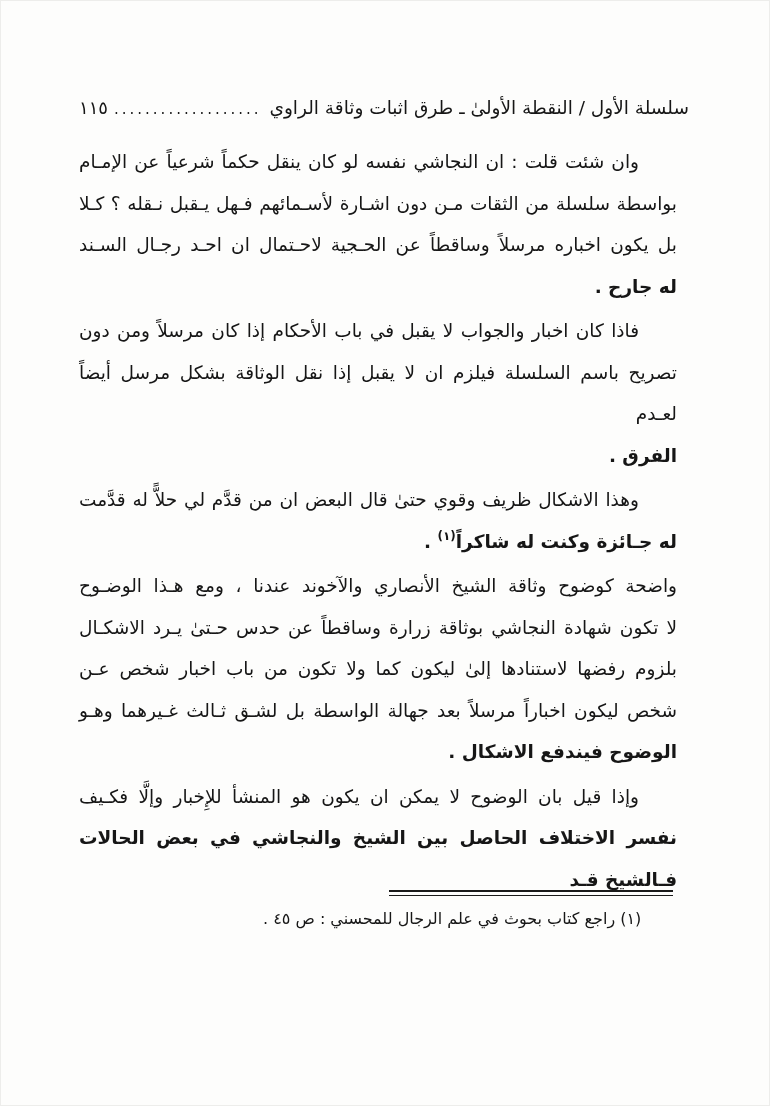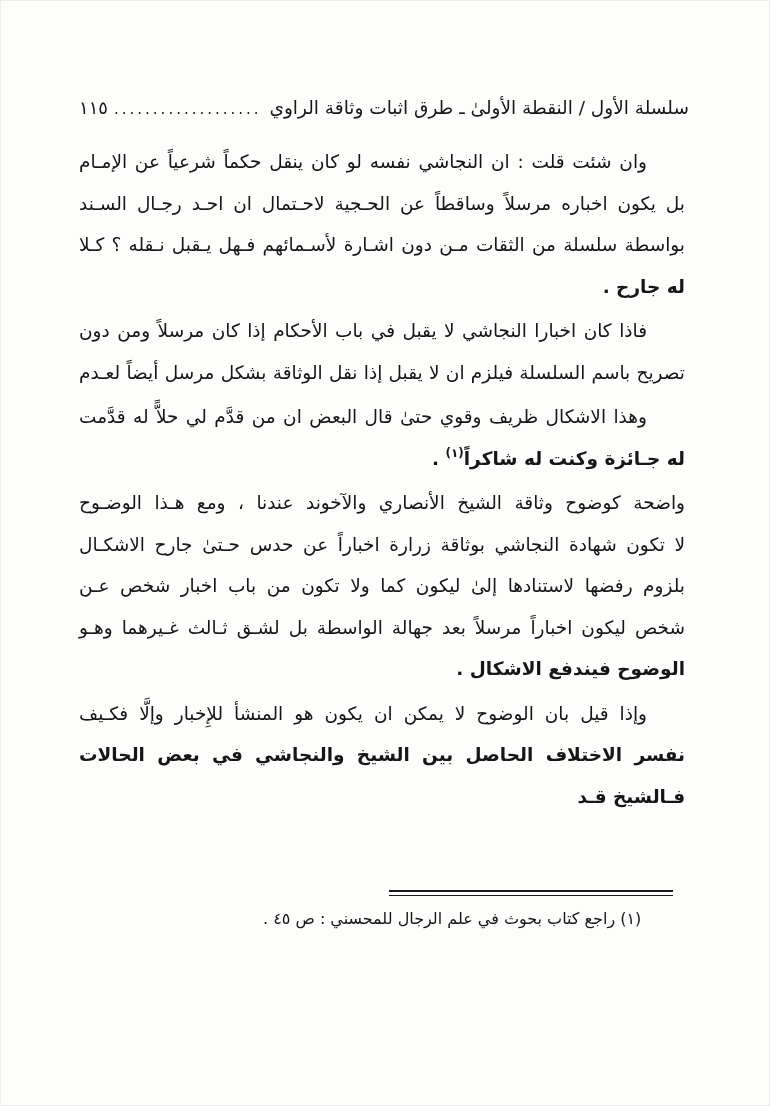--- a/index.html
+++ b/index.html
@@ -32,21 +32,21 @@
     overflow:hidden;
     direction:ltr;
     text-align:left;
     font-size:15px;
     letter-spacing:3px;
     margin:0 8px 0 6px;
     color:#1b1b1b;
   }
   .rh-num{flex:none; font-size:18px;}
   
-  .para{margin:0 4px 3px 0;}
+  .para{margin:0 12px 3px 0;}
   .line{
     line-height:41.5px;
     font-size:18.5px;
     text-align:justify;
     text-align-last:justify;
     min-height:41.5px;
   }
   .line.first{text-indent:38px;}
   .line.last{text-align-last:right;font-weight:bold;}
   .line sup{
@@ -83,35 +83,36 @@
 
     <div class="running-head">
       <span class="rh-title">سلسلة الأول / النقطة الأولىٰ ـ طرق اثبات وثاقة الراوي</span>
       <span class="rh-dots">......................................................</span>
       <span class="rh-num">١١٥</span>
     </div>
 
     <div>
         <div class="para">
           <div class="line first">وان شئت قلت : ان النجاشي نفسه لو كان ينقل حكماً شرعياً عن الإمـام</div>
+          <div class="line">بواسطة سلسلة من الثقات مـن دون اشـارة لأسـمائهم فـهل يـقبل نـقله ؟ كـلا</div>
           <div class="line">بل يكون اخباره مرسلاً وساقطاً عن الحـجية لاحـتمال ان احـد رجـال السـند</div>
-          <div class="line">بواسطة سلسلة من الثقات مـن دون اشـارة لأسـمائهم فـهل يـقبل نـقله ؟ كـلا</div>
           <div class="line last">له جارح .</div>
         </div>
         <div class="para">
-          <div class="line first">فاذا كان اخبارا النجاشي لا يقبل في باب الأحكام إذا كان مرسلاً ومن دون</div>
+          <div class="line first">فاذا كان اخبار والجواب لا يقبل في باب الأحكام إذا كان مرسلاً ومن دون</div>
           <div class="line">تصريح باسم السلسلة فيلزم ان لا يقبل إذا نقل الوثاقة بشكل مرسل أيضاً لعـدم</div>
+          <div class="line last">الفرق .</div>
         </div>
         <div class="para">
           <div class="line first">وهذا الاشكال ظريف وقوي حتىٰ قال البعض ان من قدَّم لي حلاًّ له قدَّمت</div>
           <div class="line last">له جـائزة وكنت له شاكراً<sup>(١)</sup> .</div>
         </div>
         <div class="para">
           <div class="line">واضحة كوضوح وثاقة الشيخ الأنصاري والآخوند عندنا ، ومع هـذا الوضـوح</div>
-          <div class="line">لا تكون شهادة النجاشي بوثاقة زرارة اخباراً عن حدس حـتىٰ جارح الاشكـال</div>
+          <div class="line">لا تكون شهادة النجاشي بوثاقة زرارة وساقطاً عن حدس حـتىٰ يـرد الاشكـال</div>
           <div class="line">بلزوم رفضها لاستنادها إلىٰ ليكون كما ولا تكون من باب اخبار شخص عـن</div>
           <div class="line">شخص ليكون اخباراً مرسلاً بعد جهالة الواسطة بل لشـق ثـالث غـيرهما وهـو</div>
           <div class="line last">الوضوح فيندفع الاشكال .</div>
         </div>
         <div class="para">
           <div class="line first">وإذا قيل بان الوضوح لا يمكن ان يكون هو المنشأ للإِخبار وإلَّا فكـيف</div>
           <div class="line last">نفسر الاختلاف الحاصل بين الشيخ والنجاشي في بعض الحالات فـالشيخ قـد</div>
         </div>
       </div>
 

